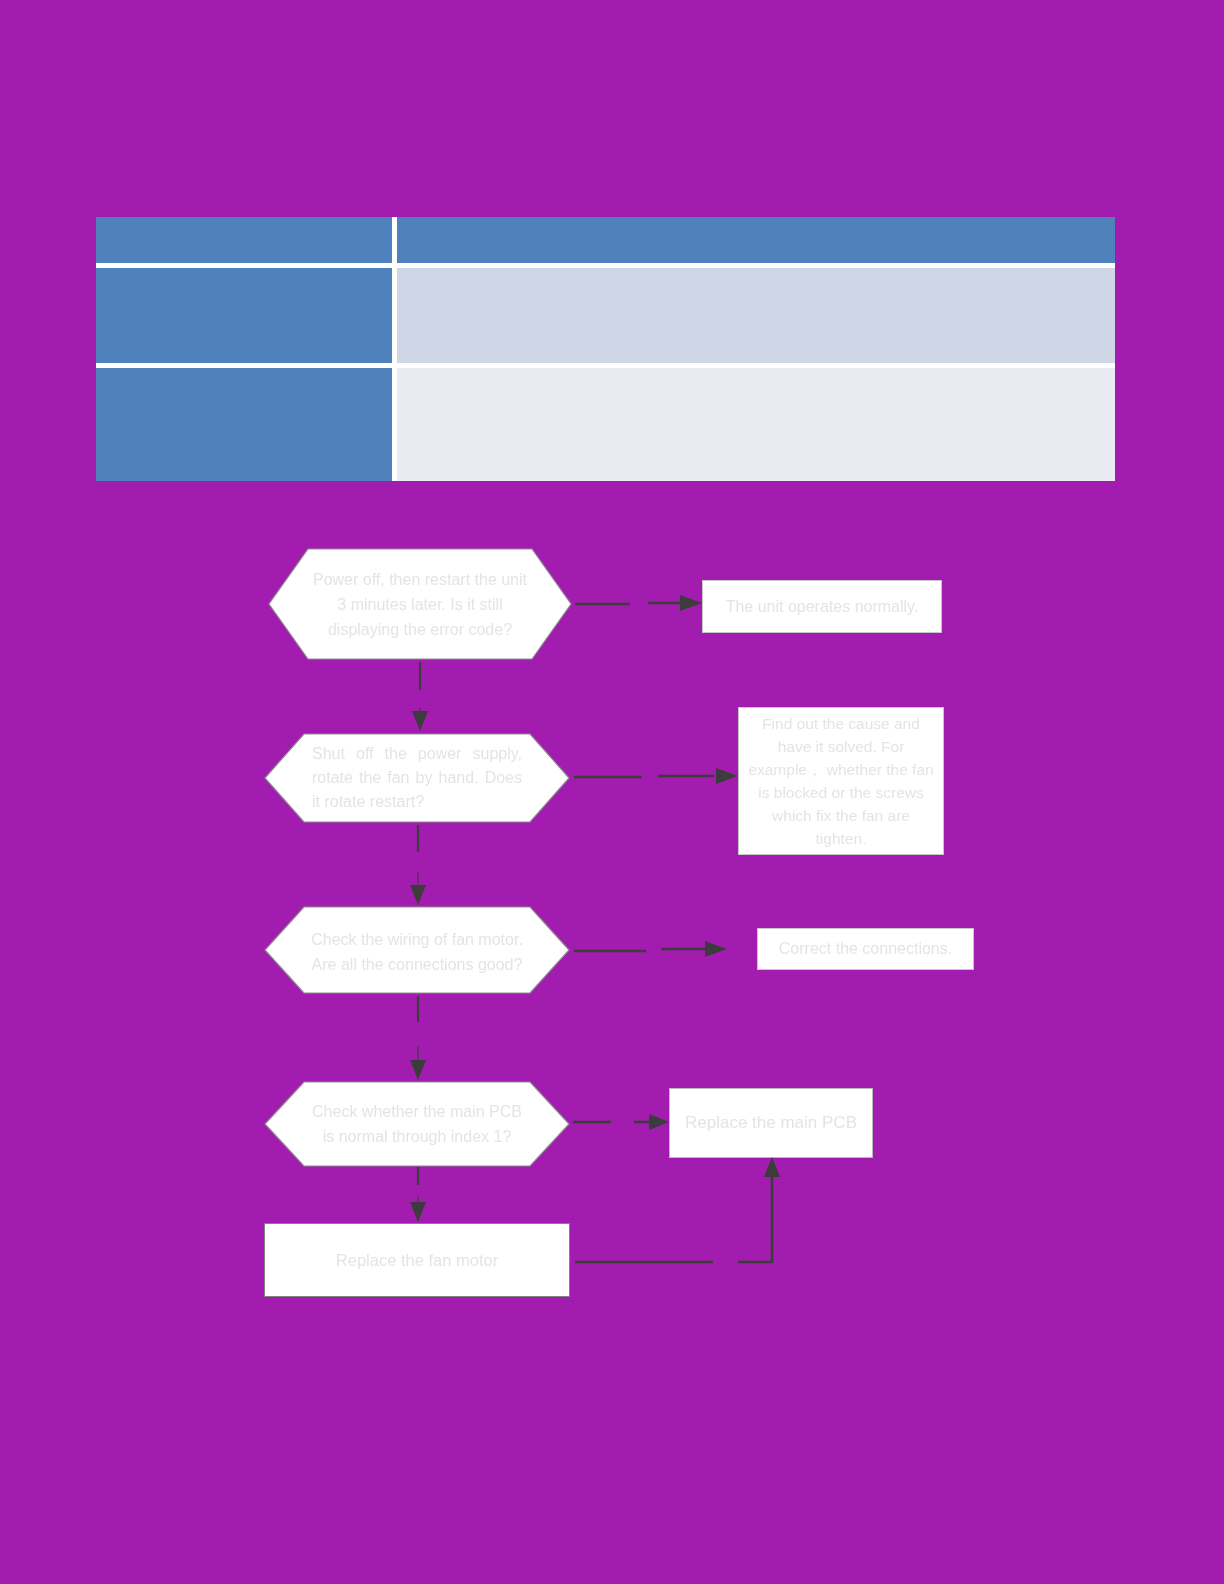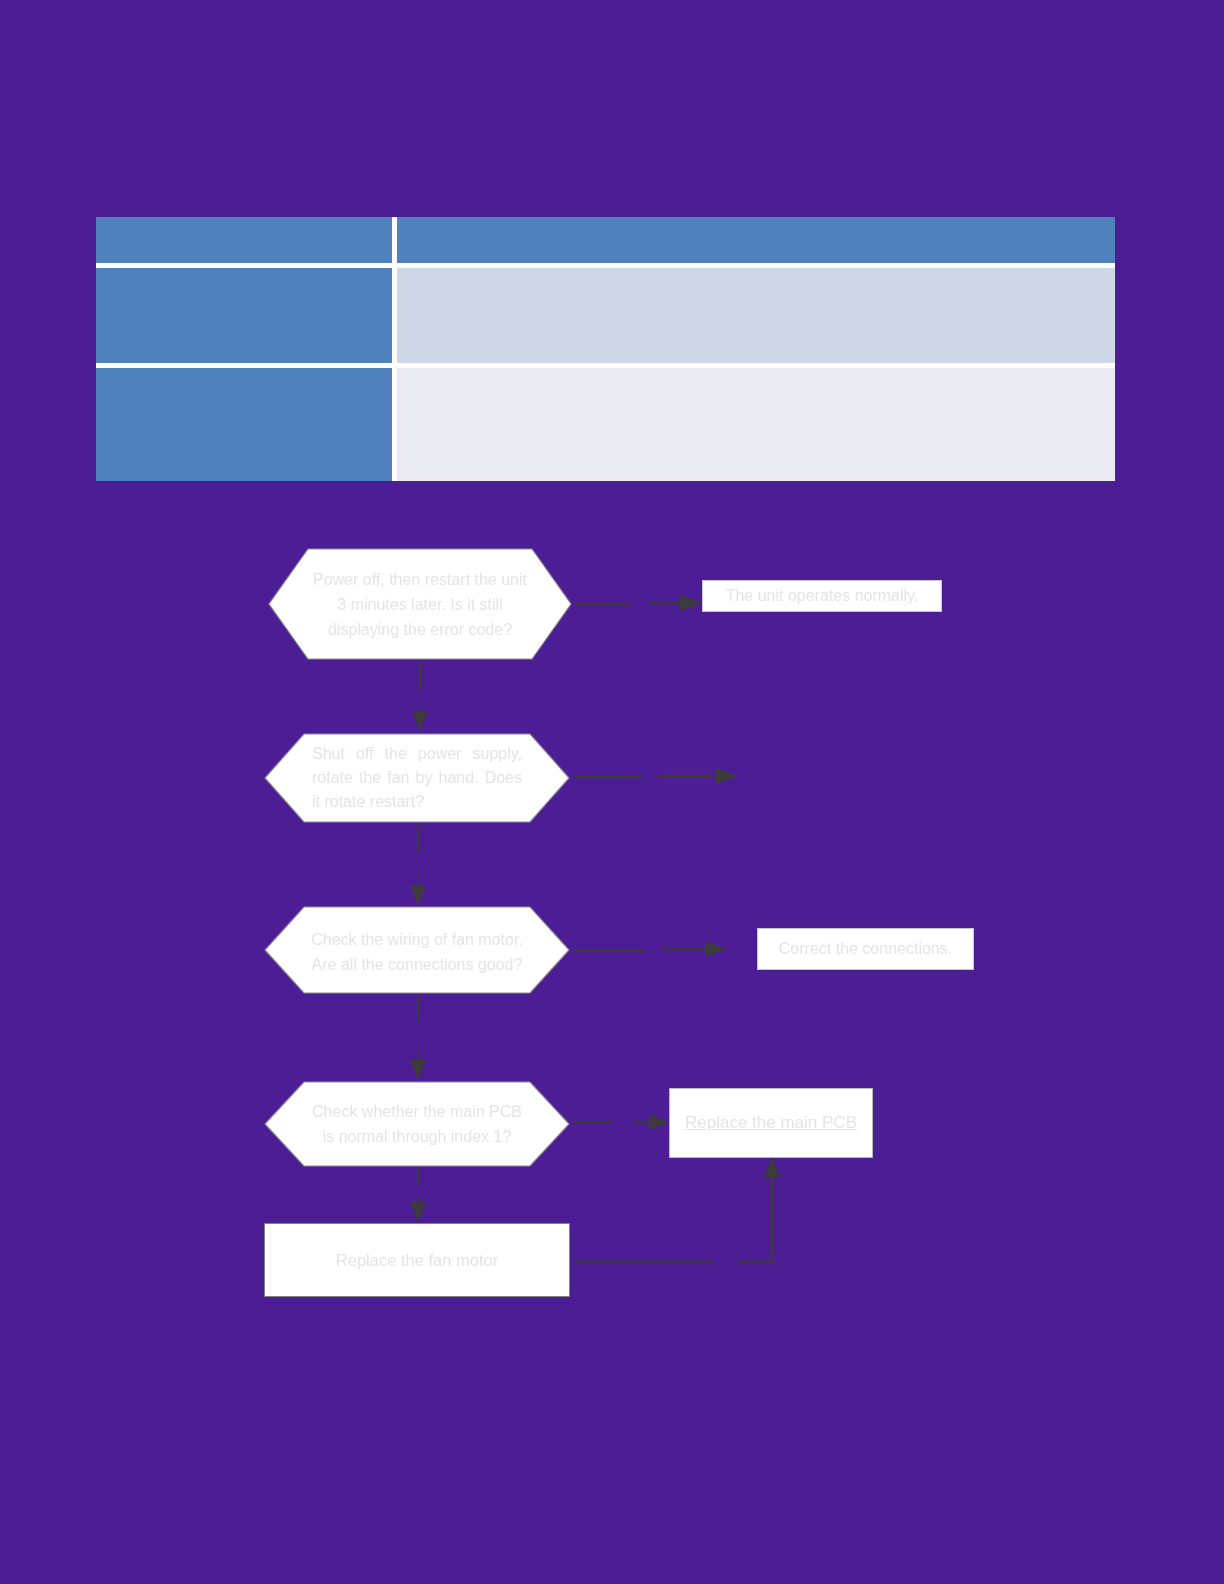--- a/index.html
+++ b/index.html
@@ -1,16 +1,16 @@
 <!DOCTYPE html>
 <html><head>
 <meta charset="utf-8">
 <style>
   html,body{margin:0;padding:0;background:#ffffff;}
-  #page{position:relative;width:1224px;height:1584px;background:#4c1d95;overflow:hidden;
+  #page{position:relative;width:1224px;height:1584px;background:#a21caf;overflow:hidden;
         font-family:"Liberation Sans",sans-serif;}
 
   
   #spec-table{position:absolute;left:96px;top:217px;width:1019px;
               display:grid;grid-template-columns:296px 1fr;grid-template-rows:46px 95px 113px;
               gap:5px;background:#ffffff;}
   .cell{width:100%;height:100%;}
   .cell.hdr{background:#4f81bd;}
   .cell.keycol{background:#4f81bd;}
   .cell.val1{background:#cfd7e7;}
@@ -19,24 +19,24 @@
   
   .hex{position:absolute;}
   .hex svg{position:absolute;inset:0;overflow:visible;}
   .hex-text{position:absolute;inset:0;display:flex;align-items:center;justify-content:center;
             text-align:center;color:#e4e4e4;font-size:16px;line-height:25px;padding:0 44px;}
   .hex-text.justify{text-align:justify;font-size:16px;line-height:24px;padding:0 48px;}
 
   .fbox{position:absolute;background:#ffffff;border:1px solid #c6c6c6;
         display:flex;align-items:center;justify-content:center;text-align:center;
         color:#e4e4e4;box-sizing:border-box;}
-  #box-normal{left:702px;top:580px;width:240px;height:32px;font-size:16px;}
+  #box-normal{left:702px;top:580px;width:240px;height:53px;font-size:16px;}
   #box-cause{left:738px;top:707px;width:206px;height:148px;font-size:15.5px;line-height:23px;padding:4px 6px;}
   #box-correct{left:727px;top:928px;width:217px;height:42px;font-size:16px;margin-left:30px;}
-  #box-pcb{left:669px;top:1088px;width:204px;height:70px;font-size:17px;border-color:#b9b9b9;text-decoration:underline;}
+  #box-pcb{left:669px;top:1088px;width:204px;height:70px;font-size:17px;border-color:#b9b9b9;}
   #box-fan{left:264px;top:1223px;width:306px;height:74px;font-size:16.5px;border:1px solid #838383;text-align:right;}
 
   #arrow-layer{position:absolute;left:0;top:0;width:1224px;height:1584px;pointer-events:none;}
   #arrow-layer line, #arrow-layer polyline{stroke:#3c3c3c;fill:none;}
   #arrow-layer polygon{fill:#3c3c3c;stroke:none;}
 </style>
 </head>
 <body>
 
 <div id="page">
@@ -75,20 +75,23 @@
     <svg width="306" height="86" viewBox="0 0 306 86">
       <polygon points="40,1 266,1 305,43 266,85 40,85 1,43" fill="#ffffff" stroke="#8f8f8f" stroke-width="1.2"></polygon>
     </svg>
     <div class="hex-text">Check whether the main PCB is normal through index 1?</div>
   </div>
 
   <div class="fbox" id="box-normal">
       <span>The unit operates normally.</span>
     </div>
 
+  <div class="fbox" id="box-cause">
+      <span>Find out the cause and have it solved. For example， whether the fan is blocked or the screws which fix the fan are tighten.</span>
+    </div>
 
   <div class="fbox" id="box-correct">
       <span>Correct the connections.</span>
     </div>
 
   <div class="fbox" id="box-pcb">
       <span>Replace the main PCB</span>
     </div>
 
   <div class="fbox" id="box-fan">

